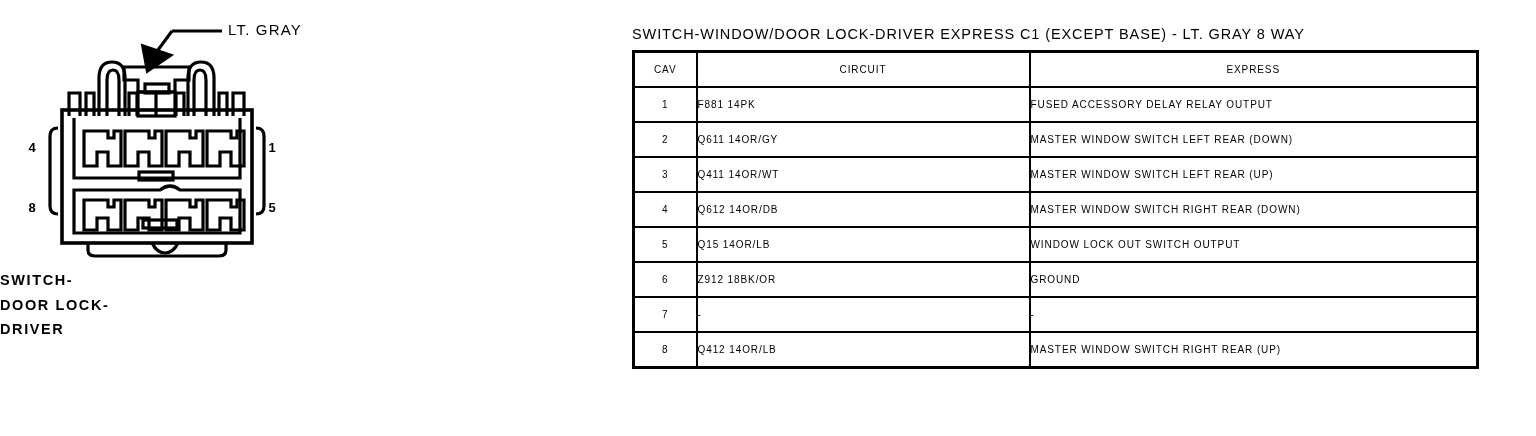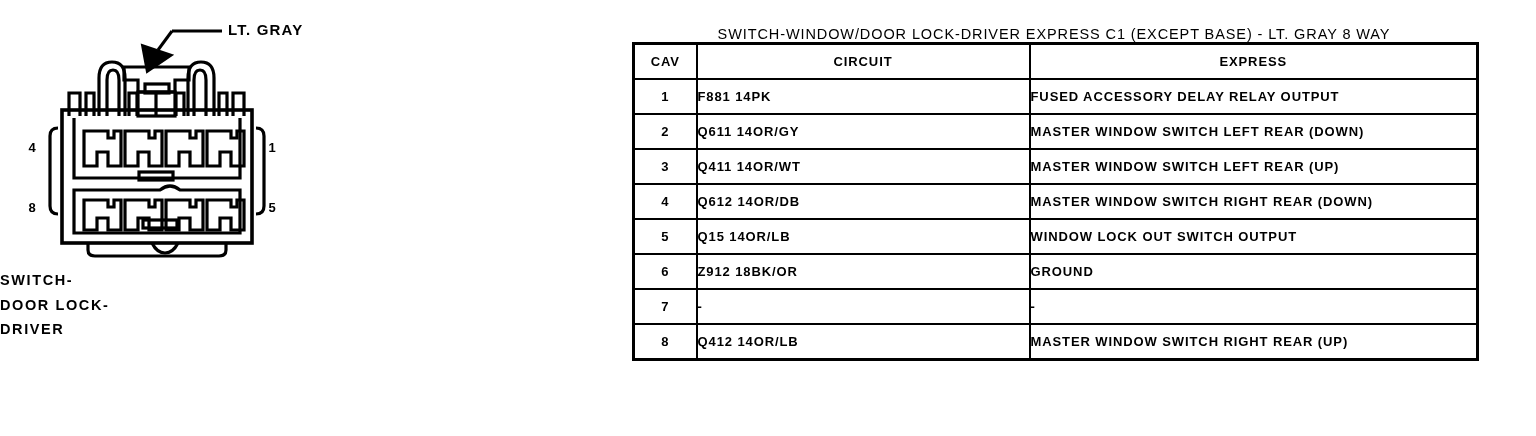--- a/index.html
+++ b/index.html
@@ -28,21 +28,21 @@
   #connector-svg {
     position: absolute;
     left: 0;
     top: 0;
   }
   .callout-label {
     position: absolute;
     left: 228px;
     top: 21px;
     font-size: 15px;
-    font-weight: bold;
+    font-weight: normal;
     letter-spacing: 1.2px;
     white-space: nowrap;
   }
   .pin-num {
     position: absolute;
     font-size: 13px;
     font-weight: bold;
     width: 16px;
     text-align: center;
   }
@@ -67,41 +67,42 @@
   
   #table-panel {
     position: absolute;
     left: 632px;
     top: 26px;
     width: 844px;
   }
   #table-title {
     font-size: 14.5px;
     letter-spacing: 0.9px;
-    text-align: center;
+    text-align: left;
     white-space: nowrap;
+    margin-bottom: 8px;
   }
   table.pinout {
     border-collapse: collapse;
     table-layout: fixed;
     width: 844px;
     border: 3px solid #000;
   }
   table.pinout col.c-cav  { width: 63px;  }
   table.pinout col.c-circ { width: 333px; }
   table.pinout col.c-func { width: 448px; }
 
   table.pinout th,
   table.pinout td {
     border: 2px solid #000;
     height: 33px;
-    font-size: 13px;
+    font-size: 10px;
     letter-spacing: 0.9px;
     padding: 0;
-    font-weight: bold;
+    font-weight: normal;
     vertical-align: middle;
     overflow: hidden;
     white-space: nowrap;
   }
   table.pinout th { text-align: center; }
   td.cav  { text-align: center; }
   td.circ { text-align: left; padding-left: 8px; }
   td.func { text-align: left; padding-left: 11px; }
 </style>
 </head>

